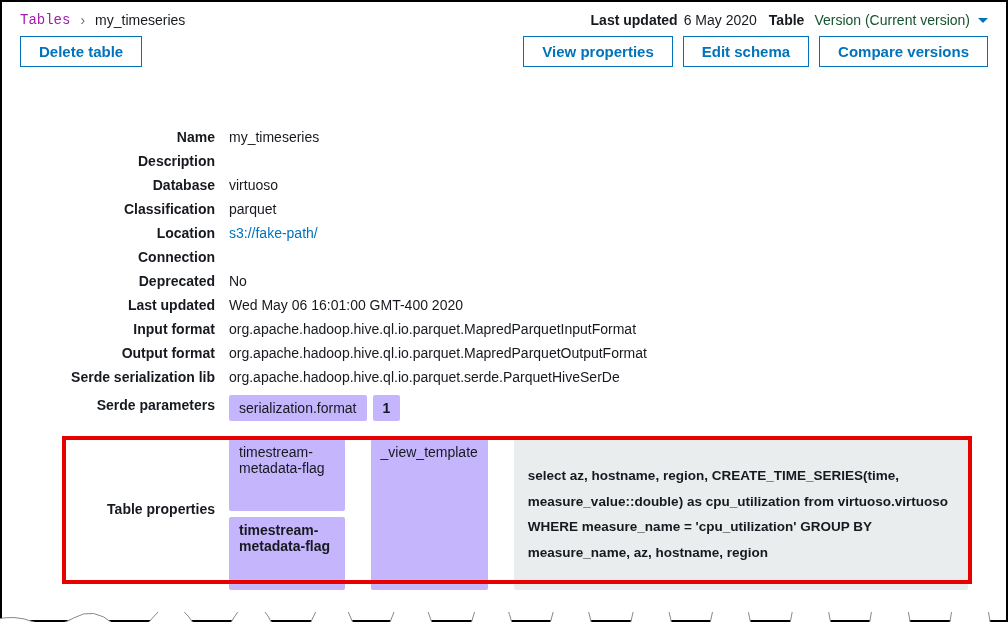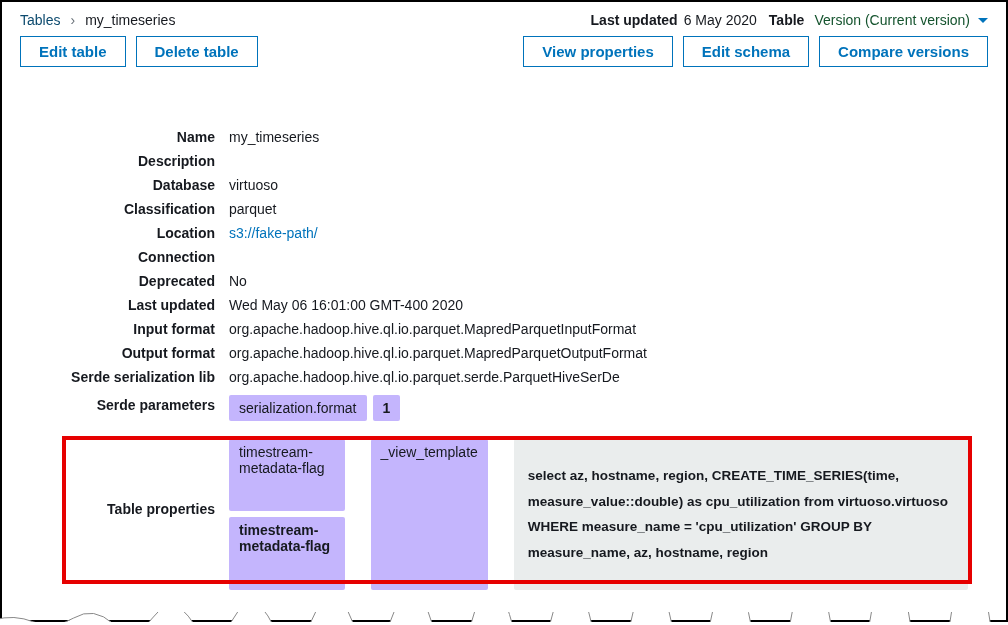--- a/index.html
+++ b/index.html
@@ -21,21 +21,21 @@
       justify-content: space-between;
       align-items: flex-start;
       margin-bottom: 8px;
     }
     .breadcrumb {
       font-size: 14px;
       display: flex;
       align-items: center;
       gap: 10px;
     }
-    .breadcrumb a { color: #0c4a6e; text-decoration: none; }
+    .breadcrumb a { color: #a21caf; text-decoration: none; font-family: Liberation Mono, monospace; }
     .breadcrumb .sep { color: #687078; }
     .breadcrumb .current { color: #16191f; }
     .header-meta {
       display: flex;
       align-items: center;
       gap: 6px;
       font-size: 14px;
     }
     .header-meta .bold { font-weight: 700; }
     .version-link {
@@ -145,21 +145,20 @@
       <span class="bold" style="margin-left:6px">Table</span>
       <span class="version-link" style="margin-left:4px">
         <span>Version (Current version)</span>
         <span class="caret-down"></span>
       </span>
     </div>
   </div>
 
   <div class="action-row">
     <div class="btn-group">
-      <button class="btn">Edit table</button>
       <button class="btn">Delete table</button>
     </div>
     <div class="btn-group">
       <button class="btn">View properties</button>
       <button class="btn">Edit schema</button>
       <button class="btn">Compare versions</button>
     </div>
   </div>
 
   <div class="details">

